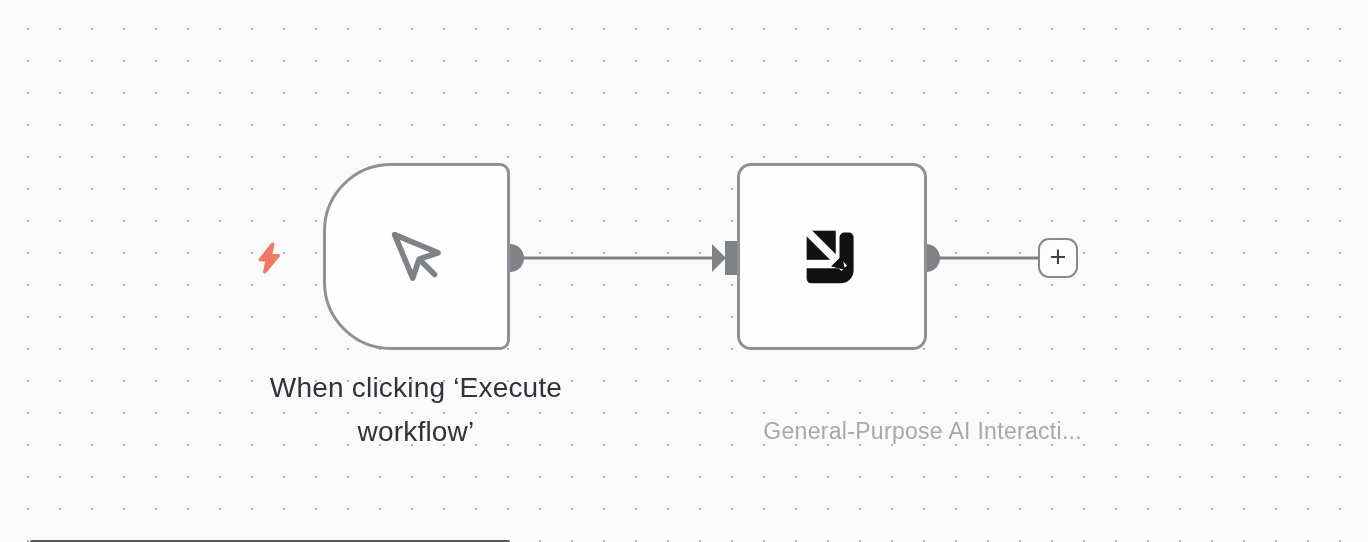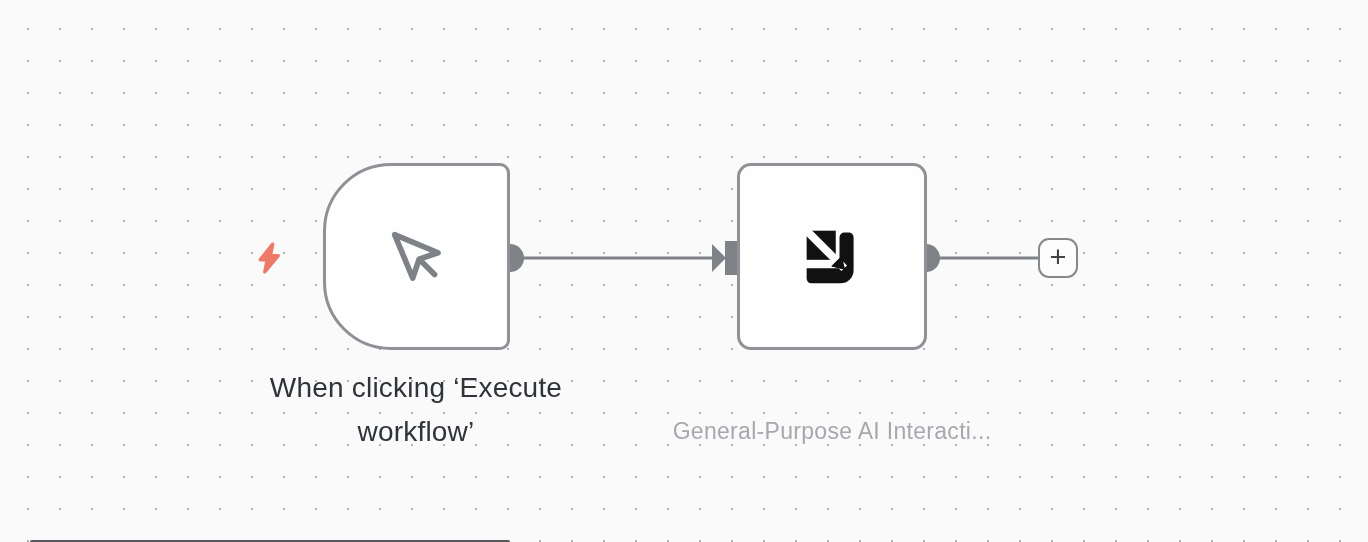--- a/index.html
+++ b/index.html
@@ -29,21 +29,21 @@
   }
   .badge-bolt{position:absolute;left:254px;top:239px;width:34px;height:38px;}
   .conn-layer{position:absolute;left:0;top:0;width:1368px;height:542px;pointer-events:none;}
   .node-label{
     position:absolute;text-align:center;color:#2f343a;
     font-size:28px;line-height:44px;font-weight:500;letter-spacing:.2px;
   }
   .label-trigger{left:236px;top:366px;width:360px;}
   .label-portio{left:682px;top:366px;width:300px;}
   .node-subtitle{
-    position:absolute;left:582px;top:416px;width:500px;text-align:center;
+    position:absolute;left:582px;top:416px;width:500px;text-align:right;
     color:#a5a8ad;font-size:23px;line-height:30px;font-weight:400;letter-spacing:.3px;
   }
   .add-btn{
     position:absolute;left:1038px;top:238px;width:40px;height:40px;
     box-sizing:border-box;background:#fdfdfd;border:2.5px solid #85888d;
     border-radius:11px;display:flex;align-items:center;justify-content:center;
     cursor:pointer;
   }
   .add-btn span{
     color:#3f4246;font-size:29px;font-weight:300;line-height:1;

